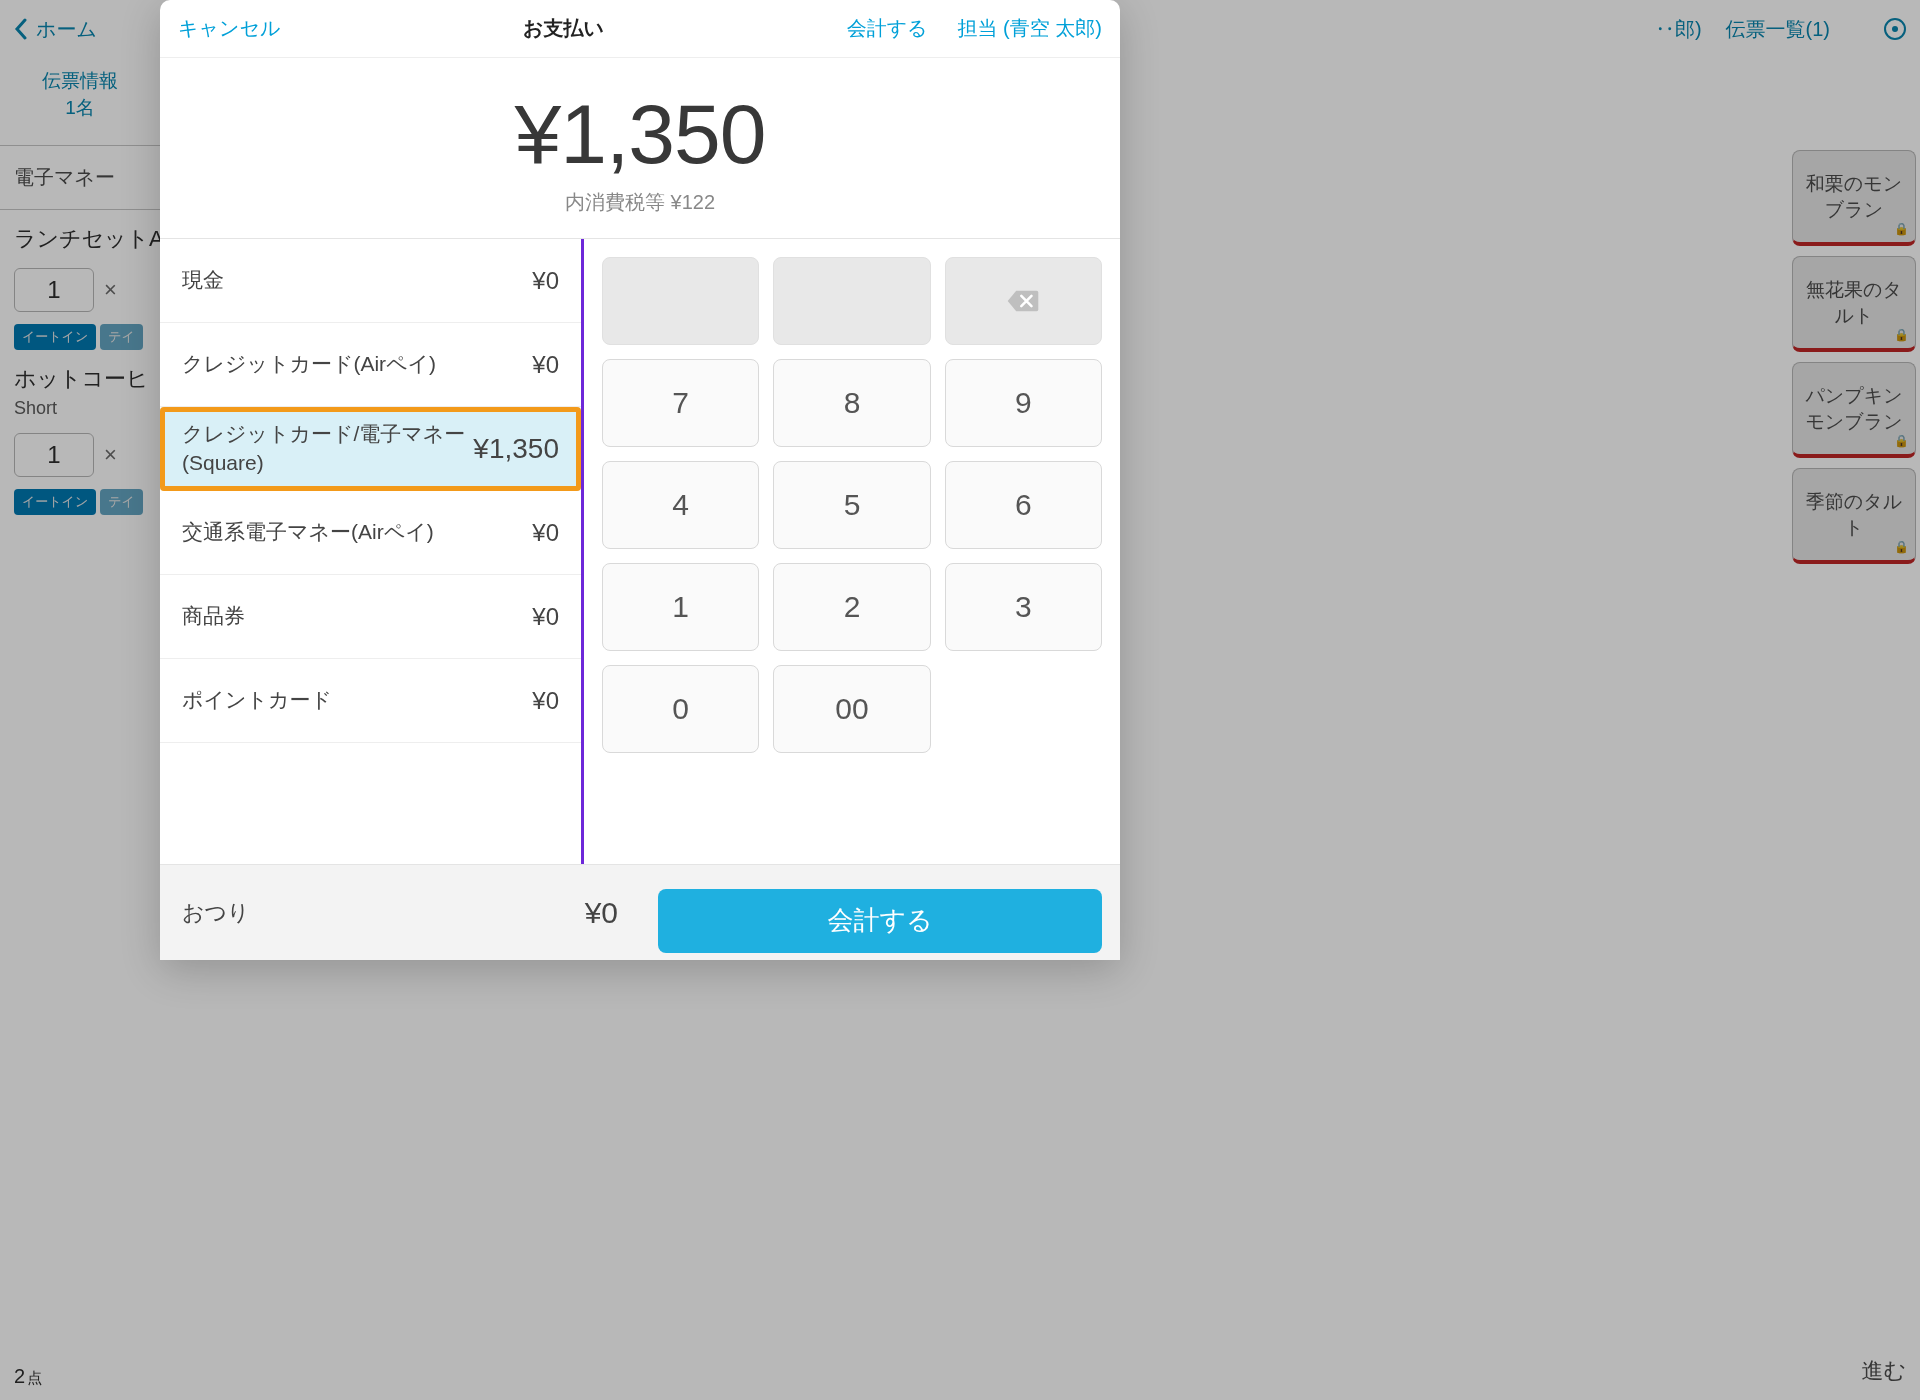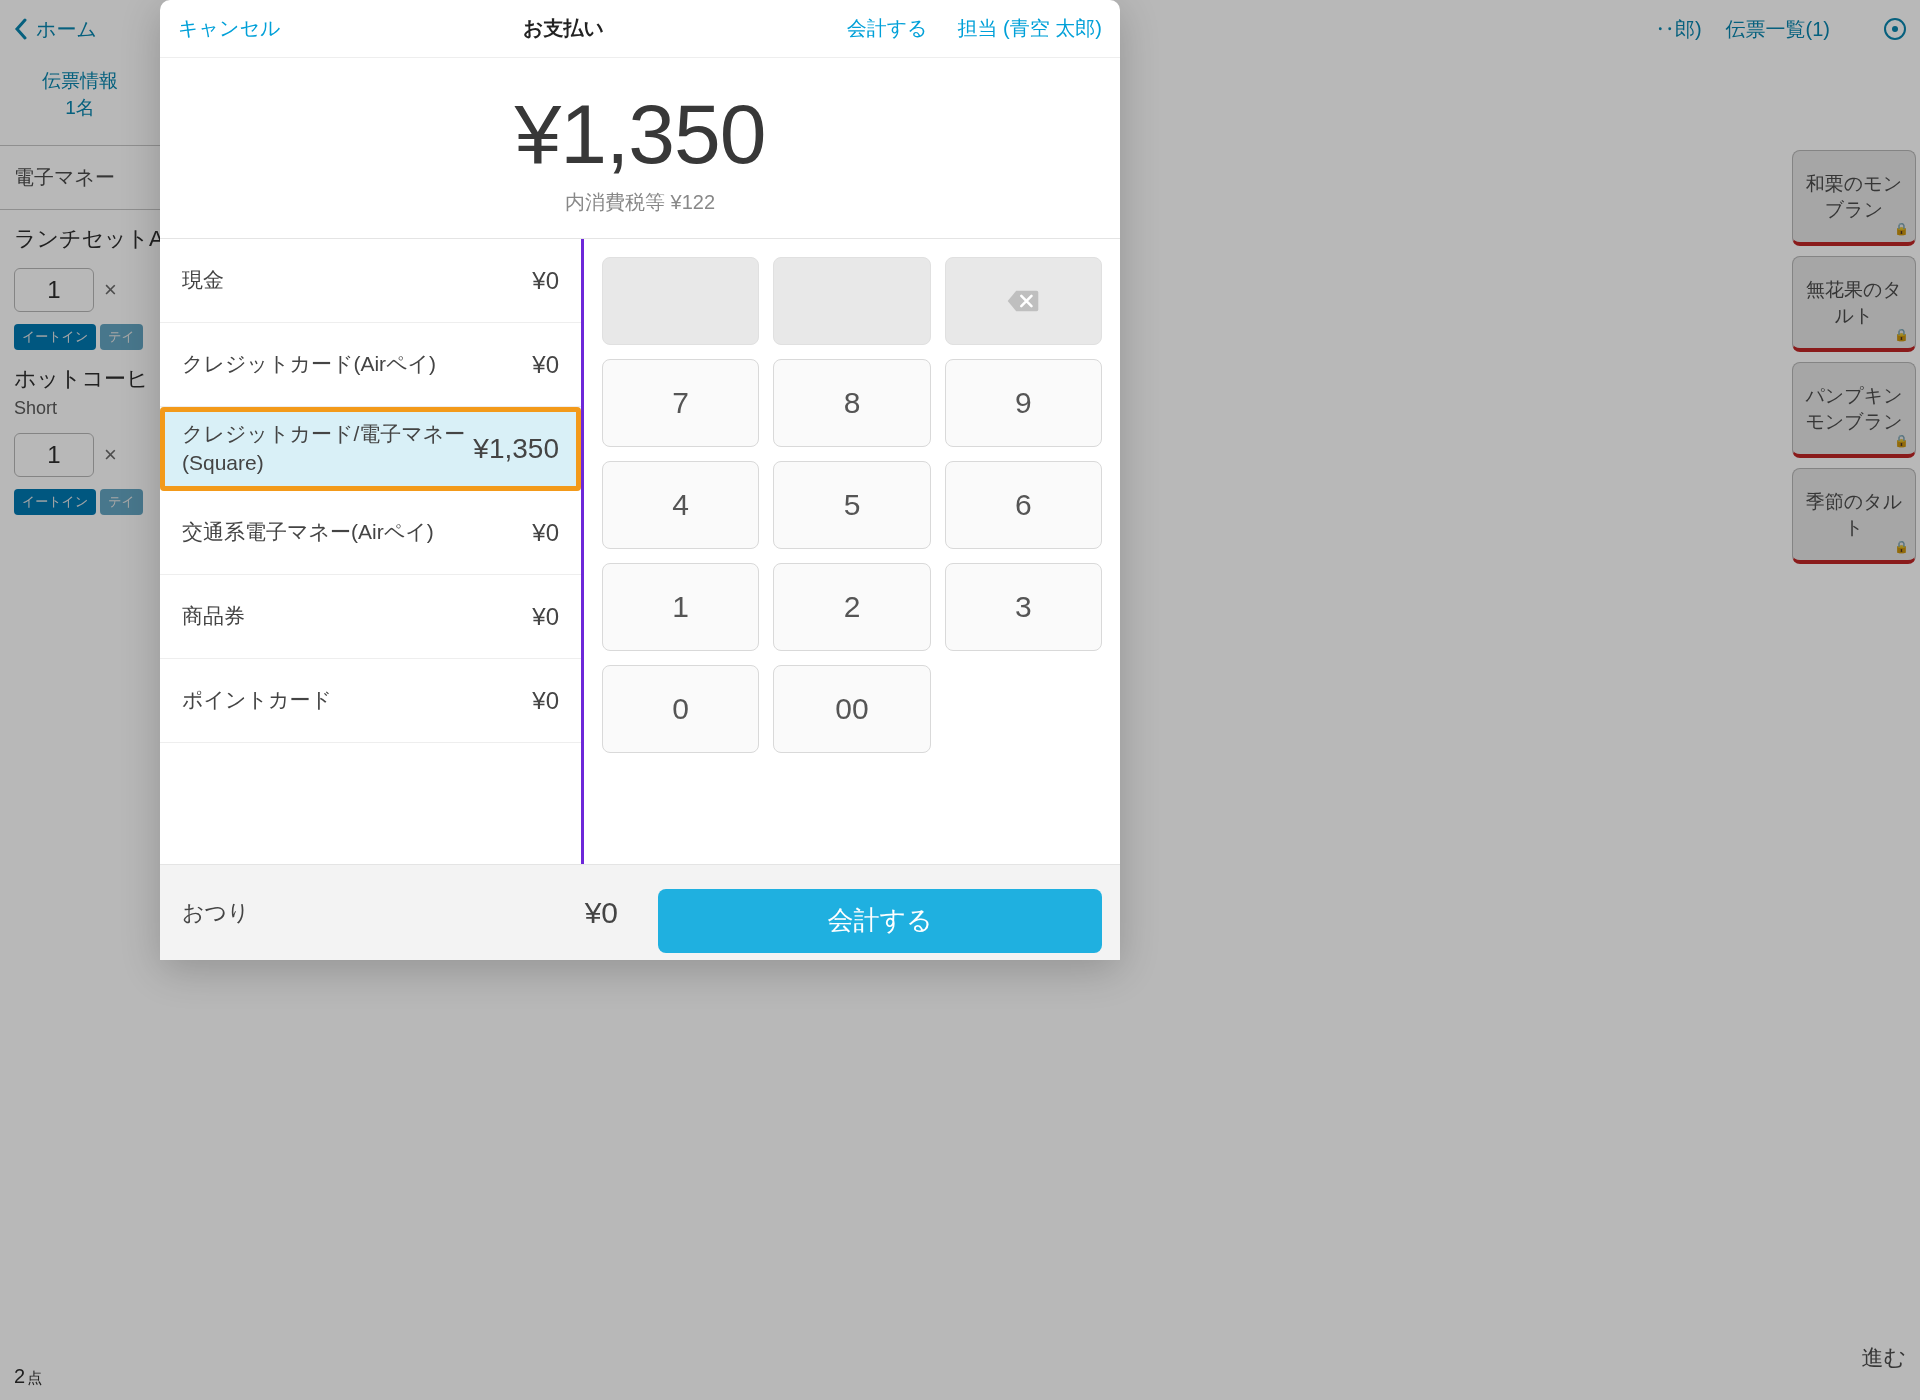--- a/index.html
+++ b/index.html
@@ -48,21 +48,21 @@
     border:1px solid #ccc; background:#fff; position:relative; border-bottom:4px solid #d52a2a;
   }
   .bg .tile.red { background:#d52a2a; color:#fff; border:none; }
   .bg .tile .lock { position:absolute; right:6px; bottom:6px; font-size:12px; color:#bbb;}
 
   .bg .bottom-left {
     position:absolute; left:14px; bottom:12px; font-size:20px; color:#333;
   }
   .bg .bottom-left .ten { font-size:15px; margin-left:2px;}
   .bg .bottom-right {
-    position:absolute; right:14px; bottom:27px; font-size:22px; color:#555;
+    position:absolute; right:14px; bottom:14px; font-size:22px; color:#555;
   }
 
   .overlay {
     position:absolute; inset:0;
     background: rgba(0,0,0,0.28);
   }
 
   
   .modal {
     position:absolute; left:160px; top:0; width:960px; height:960px;

